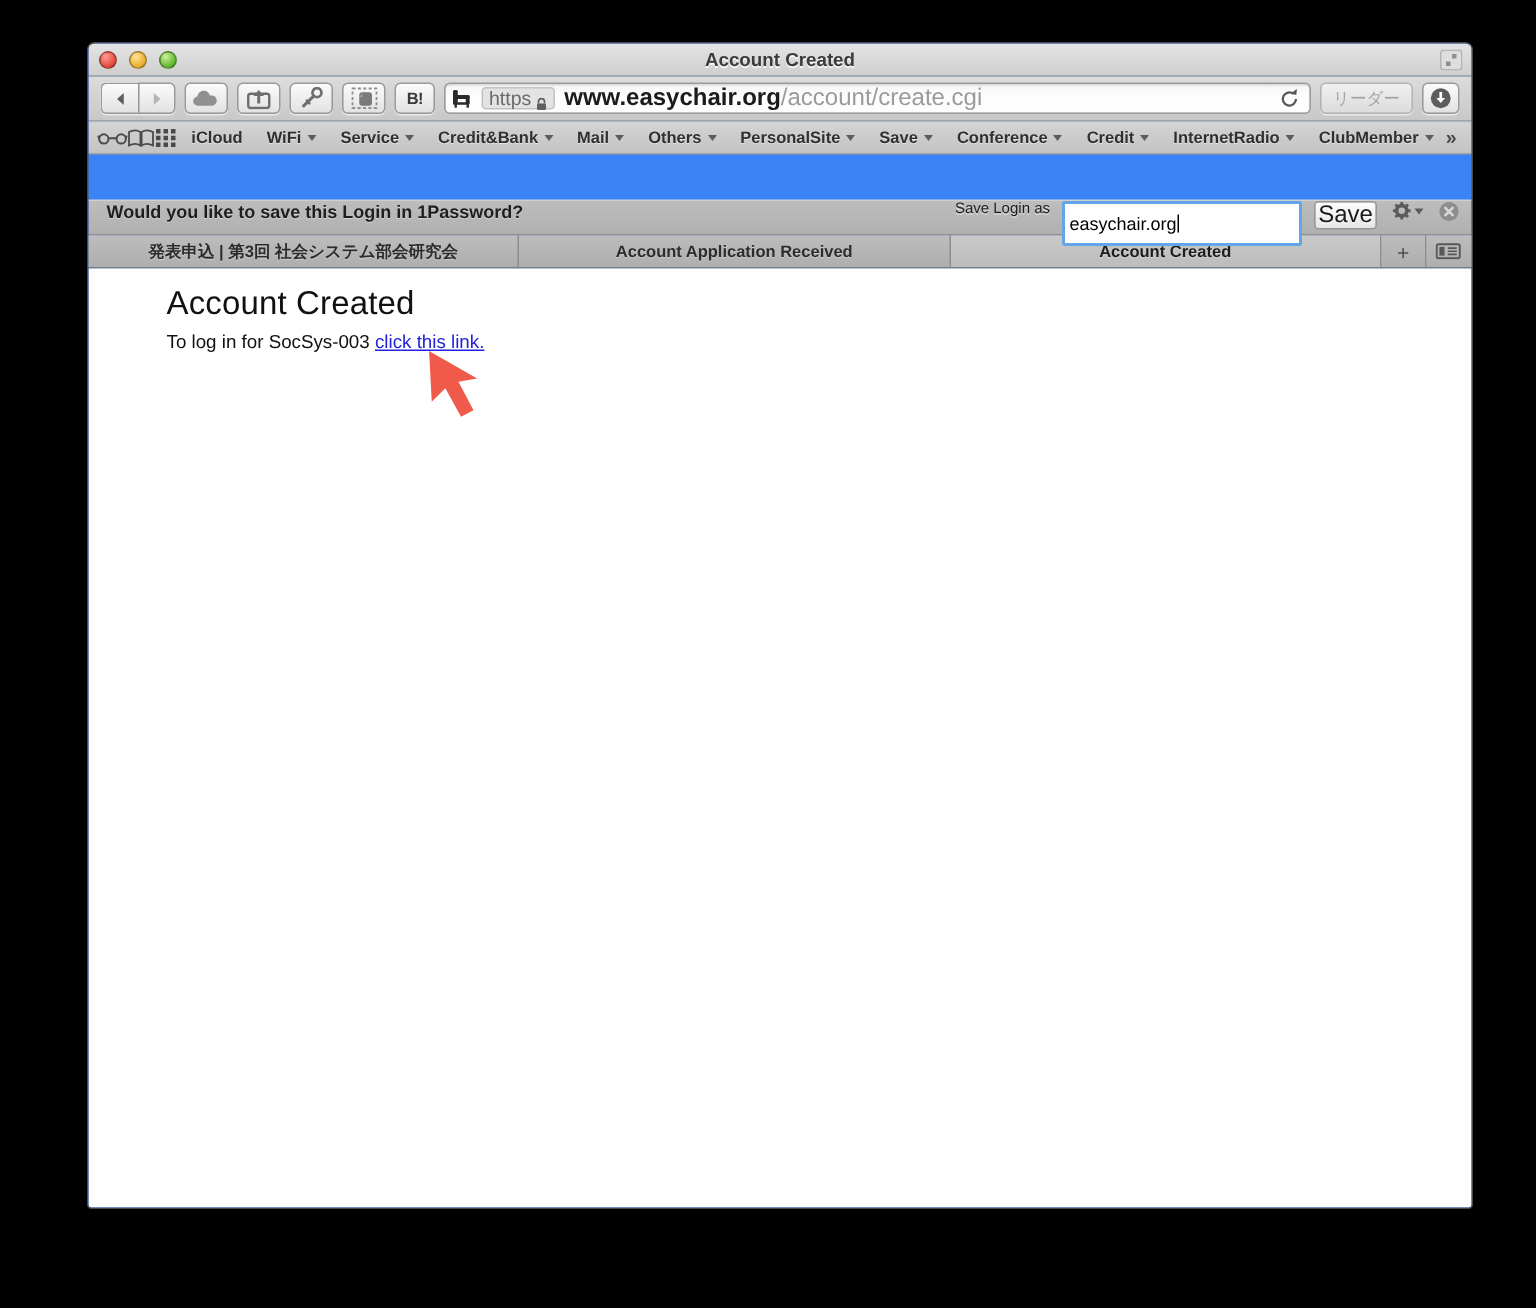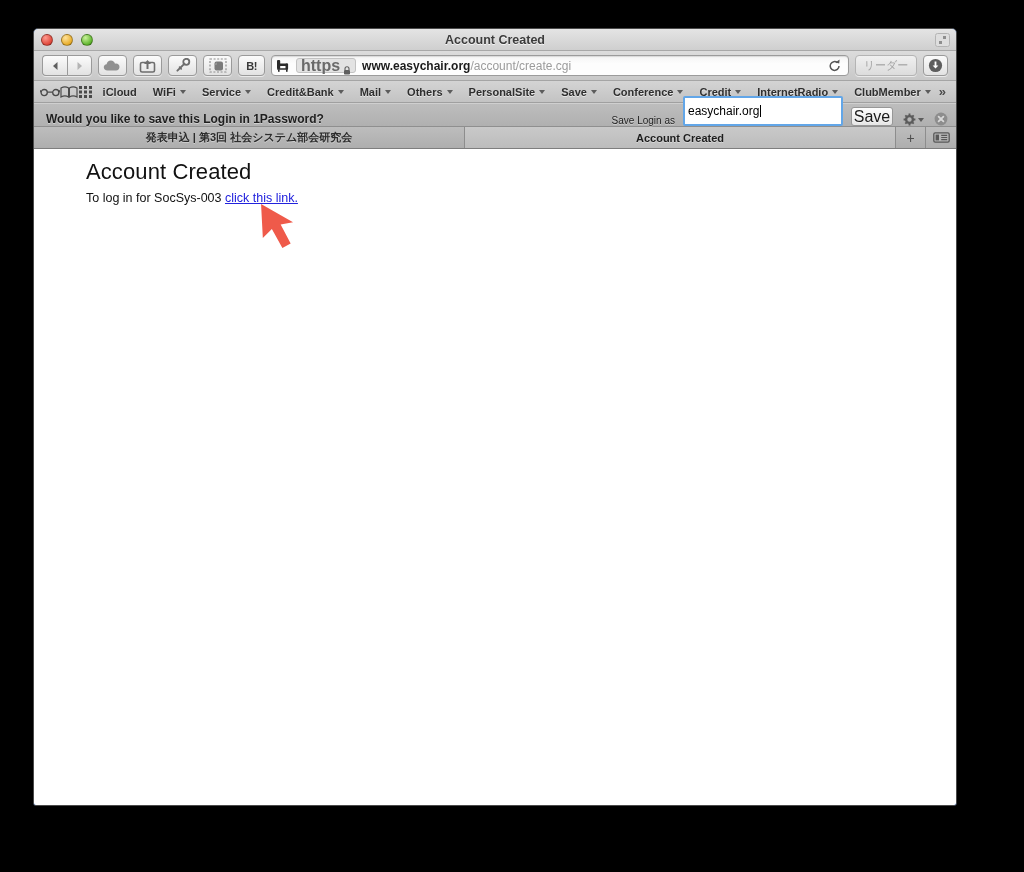--- a/index.html
+++ b/index.html
@@ -6,21 +6,21 @@
   html, body {
     width: 1024px; height: 872px;
     background: #000;
     font-family: "Liberation Sans", sans-serif;
     overflow: hidden;
   }
 
   
   .window {
     position: absolute;
-    left: 33px; top: 28px;
+    left: 58px; top: 28px;
     width: 924px; height: 778px;
     background: #3b82f6;
     border: 1px solid #4a4a4a;
     border-radius: 5px 5px 3px 3px;
     box-shadow: 0 3px 14px rgba(0,0,0,0.6);
     overflow: hidden;
     display: flex; flex-direction: column;
   }
 
   
@@ -79,23 +79,23 @@
     position: relative;
     box-shadow: inset 0 1px 1px rgba(0,0,0,0.12);
     min-width: 0;
   }
   .chair-icon { width: 17px; height: 15px; flex: none; margin-right: 4px; }
   .https-pill {
     display: flex; align-items: center; gap: 3px;
     background: #e3e3e3; border: 1px solid #c2c2c2; border-radius: 3px;
     padding: 0 4px; height: 15px; margin-right: 6px; flex: none;
   }
-  .https-pill .txt { font-size: 16px; font-weight: bold; color: #6a6a6a; }
+  .https-pill .txt { font-size: 13px; font-weight: normal; color: #6a6a6a; }
   .lock { width: 8px; height: 9px; }
-  .url-text { font-size: 12px; color: #9b9b9b; white-space: nowrap; overflow: hidden; }
+  .url-text { font-size: 16px; color: #9b9b9b; white-space: nowrap; overflow: hidden; }
   .url-text b { color: #1b1b1b; font-weight: bold; }
   .reload { position: absolute; right: 6px; top: 2px; width: 14px; height: 16px; }
 
   .reader-btn {
     width: 62px; height: 21px; flex: none;
     font-size: 11px; color: #a3a3a3;
     background: linear-gradient(#f0f0f0, #dcdcdc);
     border: 1px solid #b4b4b4; border-radius: 4px;
   }
   .dl-btn { width: 25px; flex: none; }
@@ -119,24 +119,25 @@
   }
   .caret { width: 0; height: 0; border-left: 3.5px solid transparent; border-right: 3.5px solid transparent; border-top: 4px solid #5c5c5c; }
   .bm-overflow { margin-left: auto; padding-right: 4px; font-size: 13px; color: #4a4a4a; font-weight: bold; }
 
   
   .pwbar {
     height: 24px; flex: none;
     background: linear-gradient(#bdbdbd, #b0b0b0);
     border-bottom: 1px solid #8f8f8f;
     border-top: 1px solid #cfcfcf;
-    display: flex; align-items: flex-end;
+    display: flex; align-items: flex-start;
     padding: 0 8px 0 12px;
     font-size: 12px; font-weight: bold; color: #1e1e1e;
     text-shadow: 0 1px 0 rgba(255,255,255,0.4);
+    margin-top: 30px;
   }
   .pw-q { flex: 1 1 auto; }
   .pw-label { font-size: 10px; font-weight: normal; color: #1e1e1e; margin-right: 8px; }
   .pw-input {
     width: 160px; height: 30px;
     background: #fff;
     border: 2px solid #62a6e8;
     border-radius: 2px;
     font-size: 12px; color: #000;
     display: flex; align-items: center;
@@ -428,20 +429,21 @@
     <span class="pw-close">
       <svg width="14" height="14" viewBox="0 0 14 14">
         <circle cx="7" cy="7" r="6.4" fill="#8d8d8d"></circle>
         <path d="M4.6 4.6 L9.4 9.4 M9.4 4.6 L4.6 9.4" stroke="#d8d8d8" stroke-width="1.8" stroke-linecap="round"></path>
       </svg>
     </span>
   </div>
 
   <div class="tabbar">
     <div class="tab">発表申込 | 第3回 社会システム部会研究会</div>
+    <div class="tab">Account Application Received</div>
     <div class="tab active">Account Created</div>
     <div class="tab-btn">+</div>
     <div class="tab-btn">
       <svg width="17" height="11" viewBox="0 0 17 11">
         <rect x="0.8" y="0.8" width="15.4" height="9.4" rx="1.4" fill="none" stroke="#585858" stroke-width="1.3"></rect>
         <rect x="2.6" y="2.6" width="3.4" height="5.8" fill="#585858"></rect>
         <path d="M8.2 3.4 h6 M8.2 5.5 h6 M8.2 7.6 h6" stroke="#585858" stroke-width="1.1"></path>
       </svg>
     </div>
   </div>

